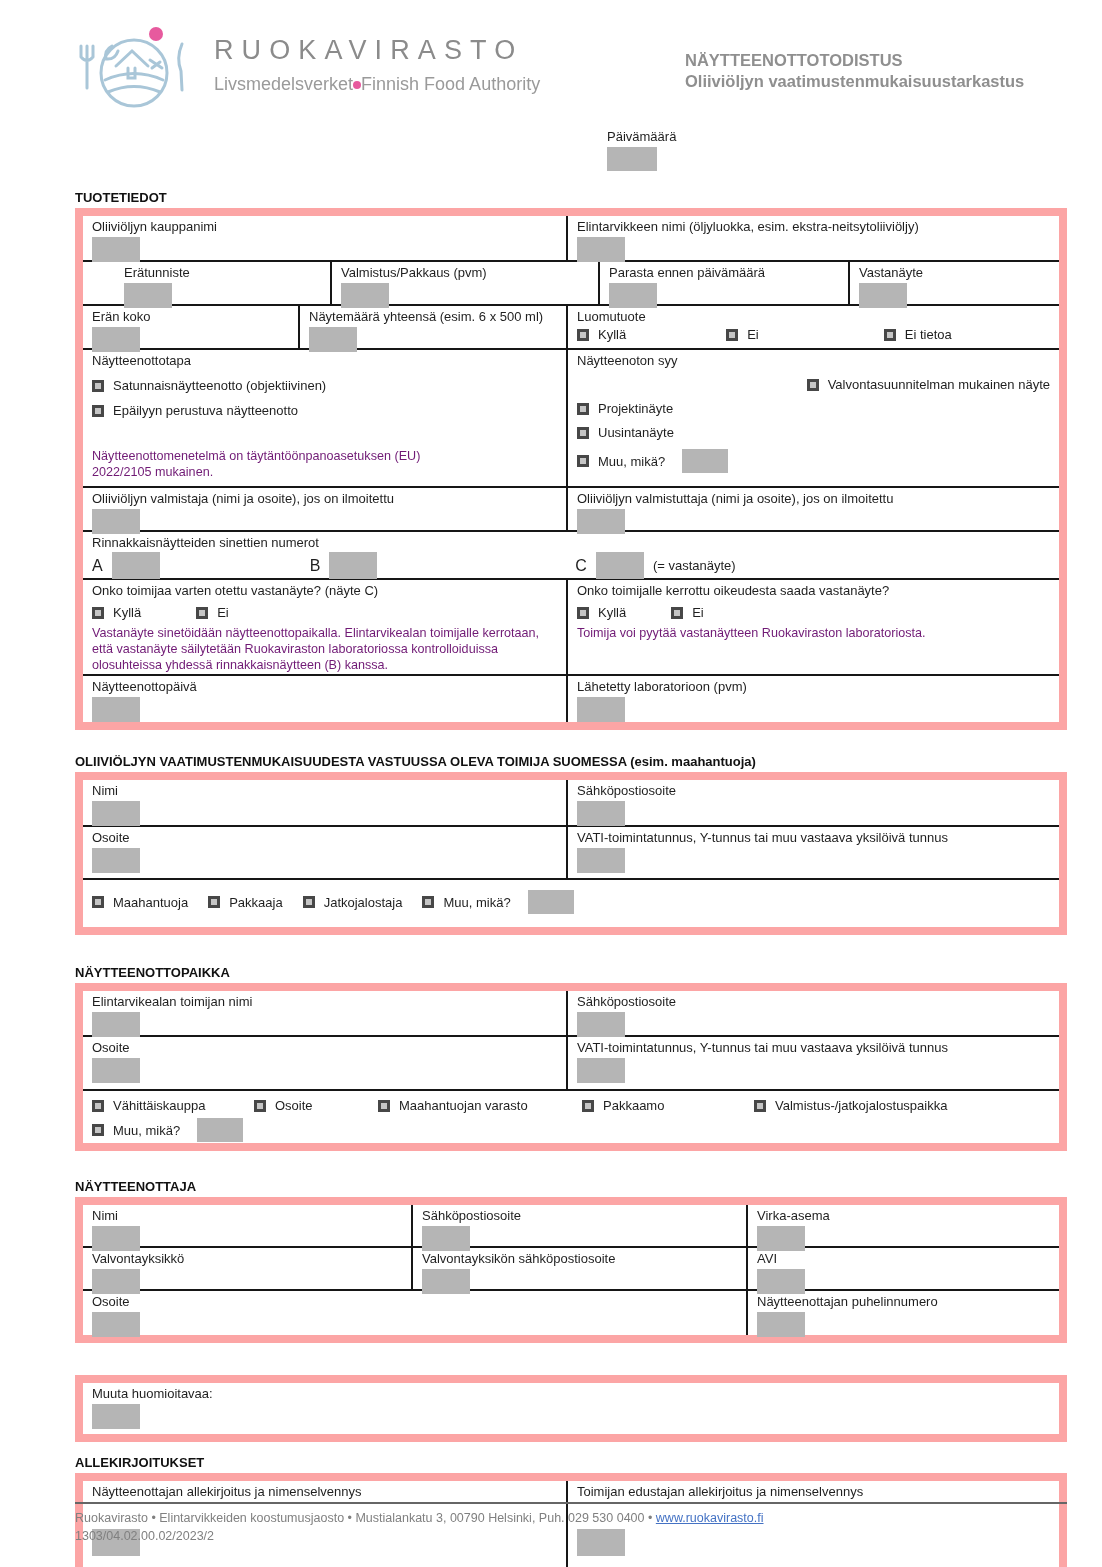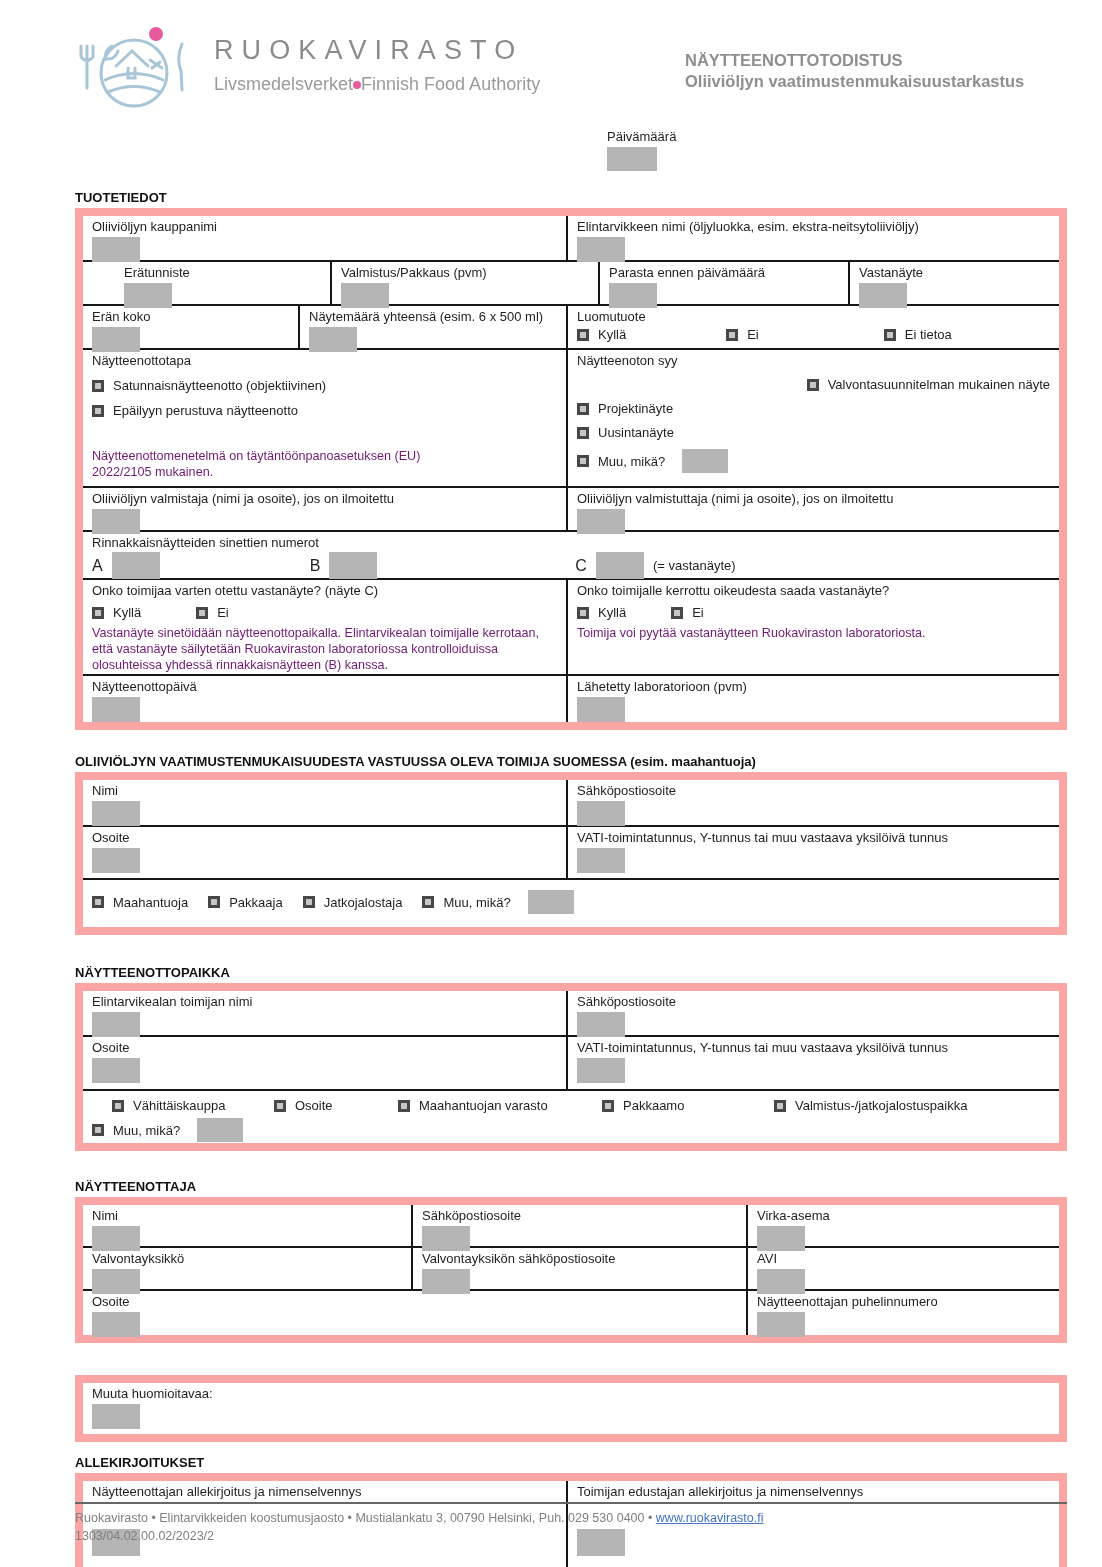--- a/index.html
+++ b/index.html
@@ -32,21 +32,21 @@
   .cb-label { font-size: 13px; }
   .note { font-size: 12.6px; line-height: 1.28; color: #701a75; }
   .col { display: flex; flex-direction: column; }
   
   .sinetti-row { display: flex; align-items: center; margin-top: 2px; }
   .sinetti-group { display: flex; align-items: center; gap: 9px; }
   .sinetti-letter { font-size: 16px; }
   .sinetti-box { width: 48px; height: 27px; background: #b5b5b5; }
   
   .roles-row { display: flex; align-items: center; gap: 20px; margin-top: 7px; }
-  .places-grid { display: grid; grid-template-columns: 162px 124px 204px 172px 1fr; margin-top: 5px; margin-left: 20px; }
+  .places-grid { display: grid; grid-template-columns: 162px 124px 204px 172px 1fr; margin-top: 5px; }
   .muu-line { display: flex; align-items: center; margin-top: 5px; }
   
   .footer { position: absolute; left: 75px; top: 1502px; width: 992px; border-top: 2px solid #666; padding-top: 5px; font-size: 12.5px; color: #808080; line-height: 1.45; }
   .footer a { color: #4472c4; text-decoration: underline; }
 </style>
 </head>
 <body>
 
 <div class="logo-wrap">
   <svg width="122" height="98" viewBox="0 0 122 98">

